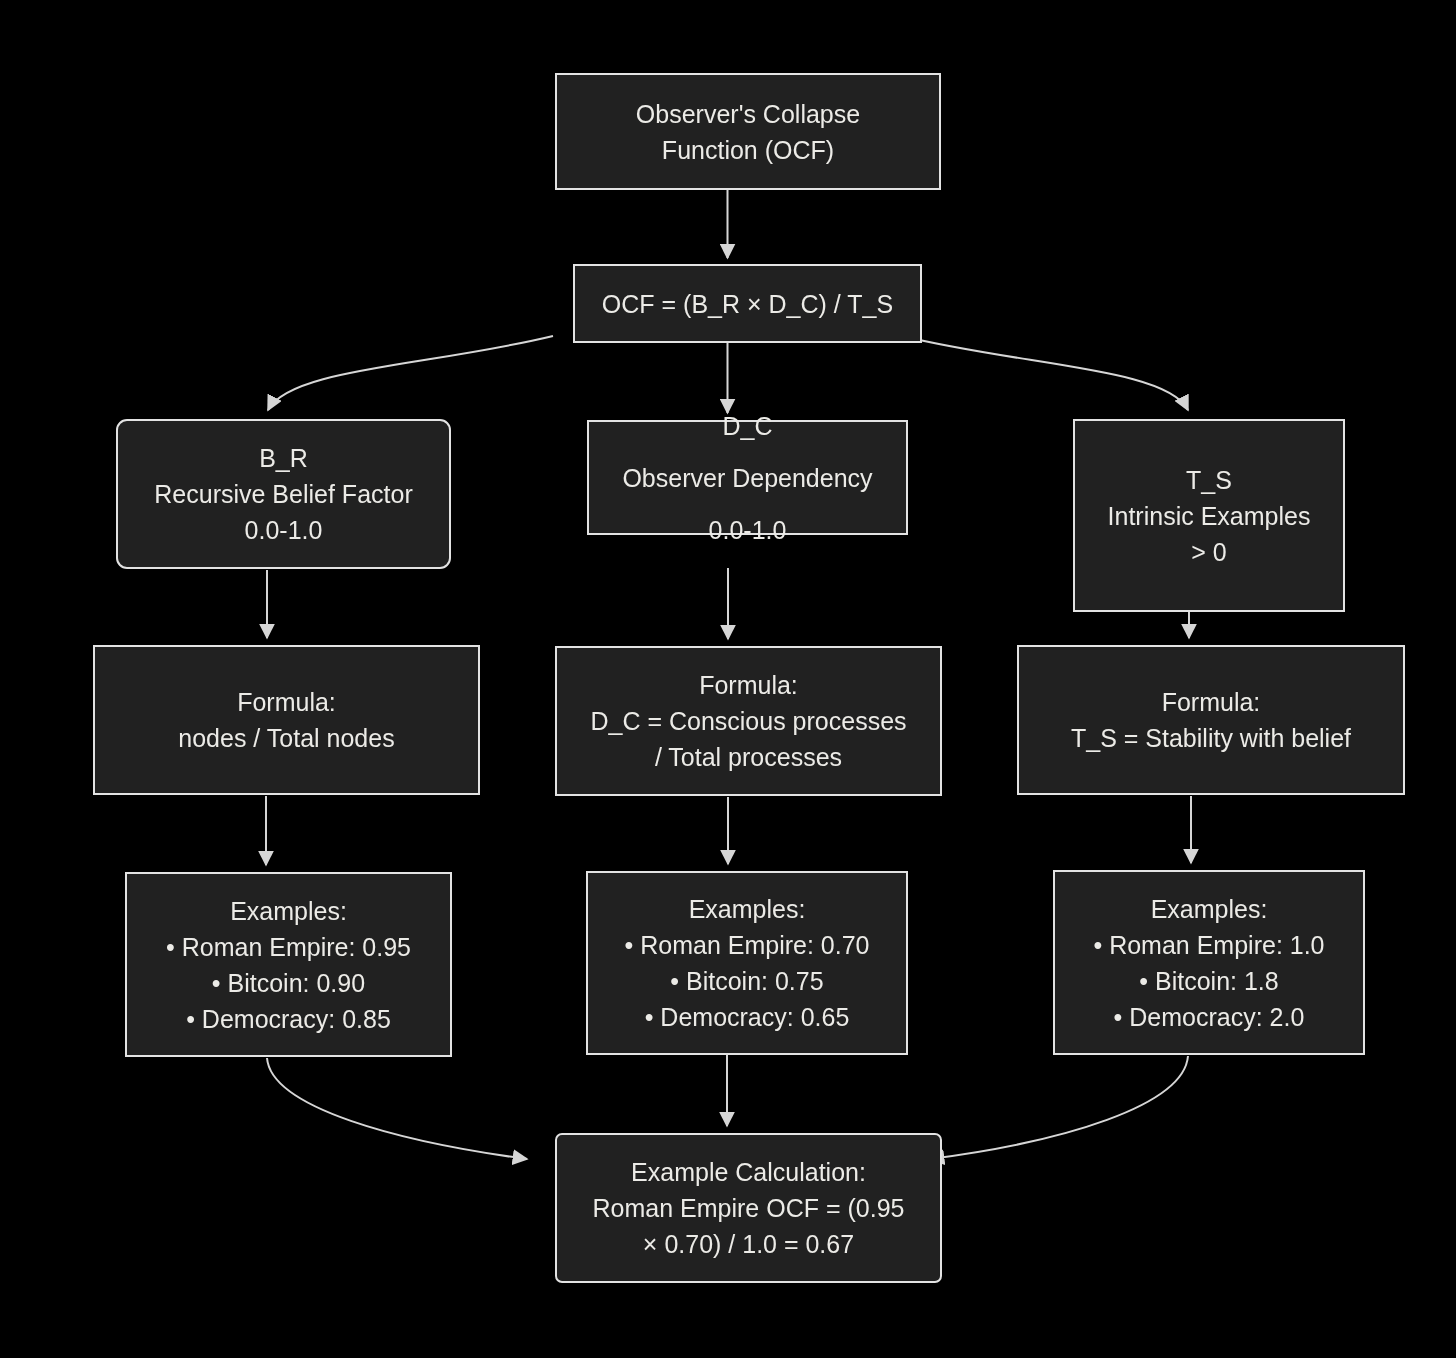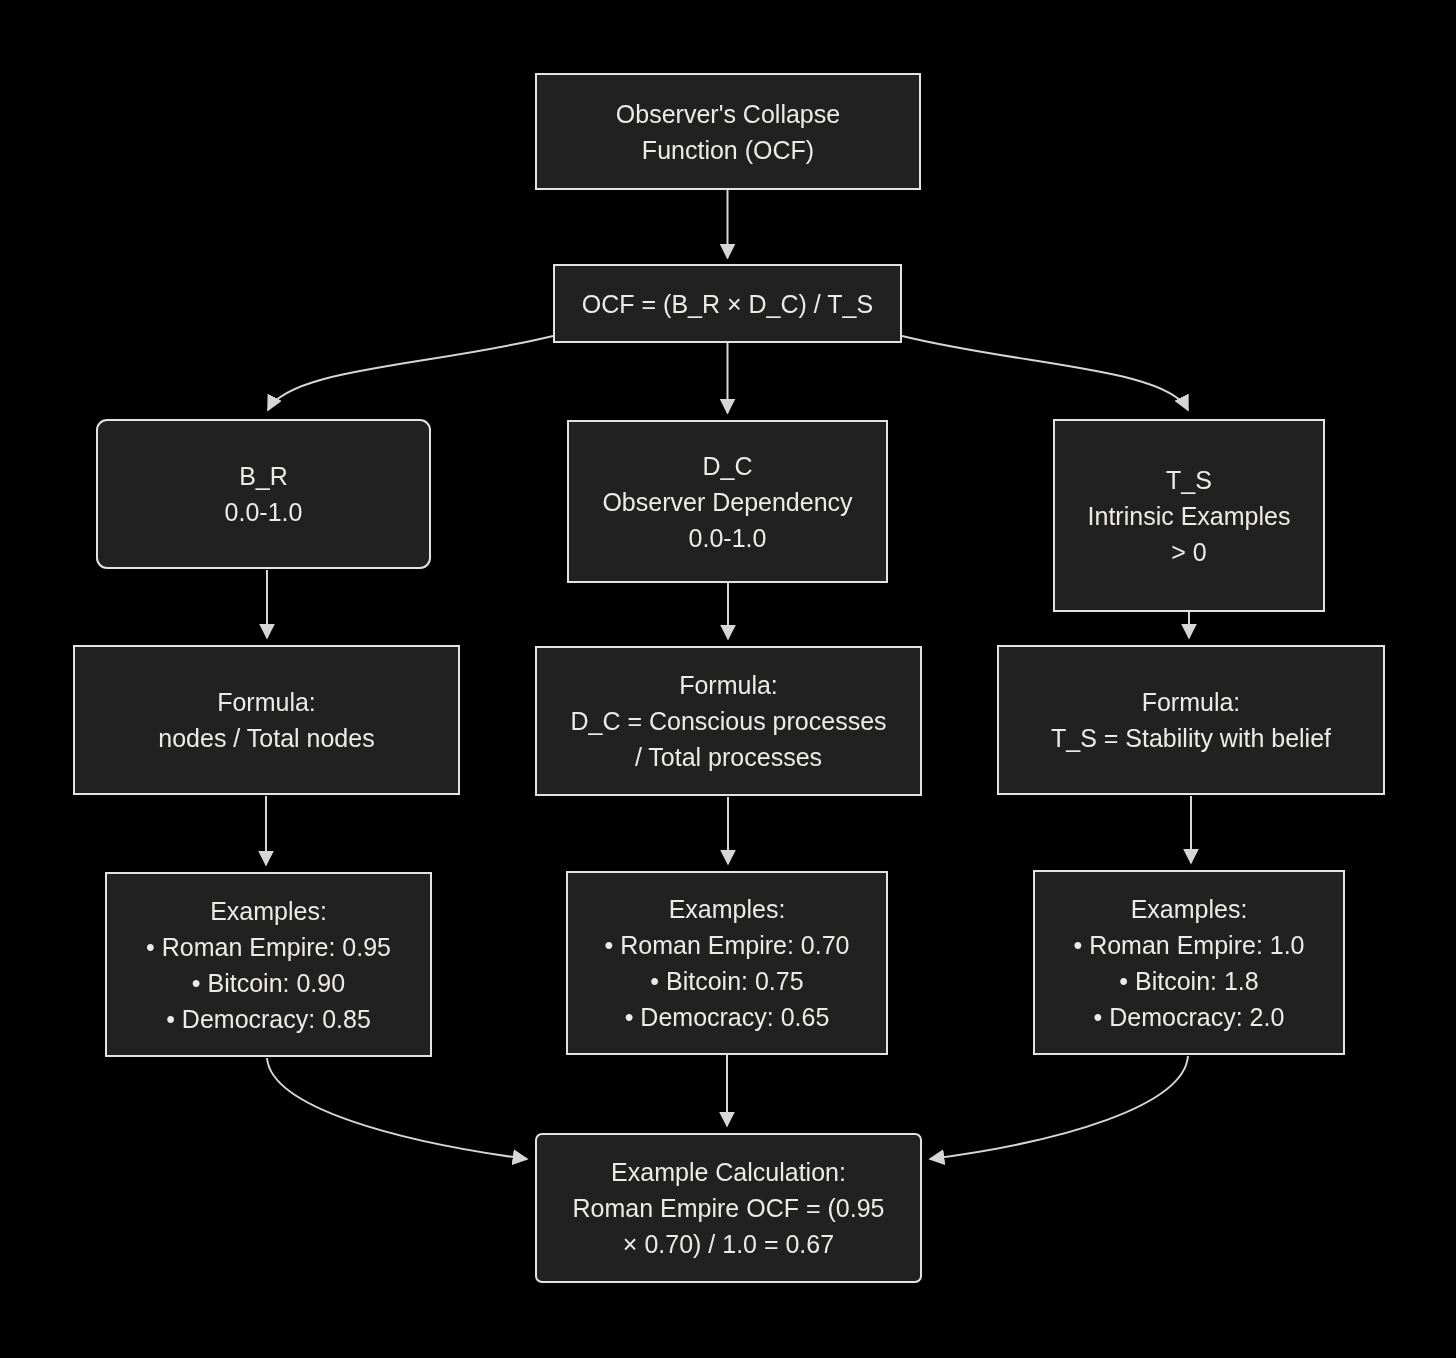--- a/index.html
+++ b/index.html
@@ -26,28 +26,29 @@
     border: 2px solid #e3e3e3;
     color: #ecebe7;
     display: flex;
     flex-direction: column;
     align-items: center;
     justify-content: center;
     text-align: center;
     font-size: 25px;
     line-height: 36px;
     box-sizing: border-box;
+    margin-left: 20px;
   }
   .node .line { white-space: nowrap; }
 
   
   .pos-title        { left: 535px;  top: 73px;   width: 386px; height: 117px; }
   .pos-master       { left: 553px;  top: 264px;  width: 349px; height: 79px;  }
   .pos-br           { left: 96px;  top: 419px;  width: 335px; height: 150px; border-radius: 11px; }
-  .pos-dc           { left: 567px;  top: 420px;  width: 321px; height: 163px; }
+  .pos-dc           { left: 567px;  top: 420px;  width: 321px; height: 115px; gap: 16px; }
   .pos-ts           { left: 1053px; top: 419px;  width: 272px; height: 193px; }
   .pos-br-formula   { left: 73px;   top: 645px;  width: 387px; height: 150px; }
   .pos-dc-formula   { left: 535px;  top: 646px;  width: 387px; height: 150px; }
   .pos-ts-formula   { left: 997px;  top: 645px;  width: 388px; height: 150px; }
   .pos-br-examples  { left: 105px;  top: 872px;  width: 327px; height: 185px; }
   .pos-dc-examples  { left: 566px;  top: 871px;  width: 322px; height: 184px; }
   .pos-ts-examples  { left: 1033px; top: 870px;  width: 312px; height: 185px; }
   .pos-calc         { left: 535px;  top: 1133px; width: 387px; height: 150px; border-radius: 7px; }
 
   .edge {
@@ -86,20 +87,21 @@
     <div class="line">Observer's Collapse</div>
     <div class="line">Function (OCF)</div>
   </div>
 
   <div class="node pos-master">
     <div class="line">OCF = (B_R × D_C) / T_S</div>
   </div>
 
   <div class="node pos-br">
     <div class="line">B_R</div>
+    <div class="line">Recursive Belief Factor</div>
     <div class="line">0.0-1.0</div>
   </div>
 
   <div class="node pos-dc">
     <div class="line">D_C</div>
     <div class="line">Observer Dependency</div>
     <div class="line">0.0-1.0</div>
   </div>
 
   <div class="node pos-ts">

